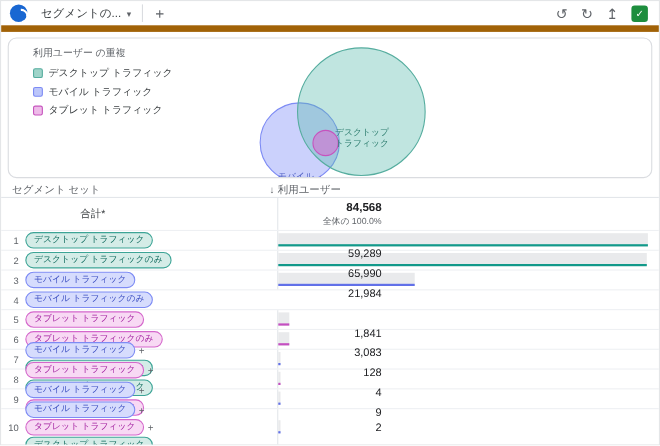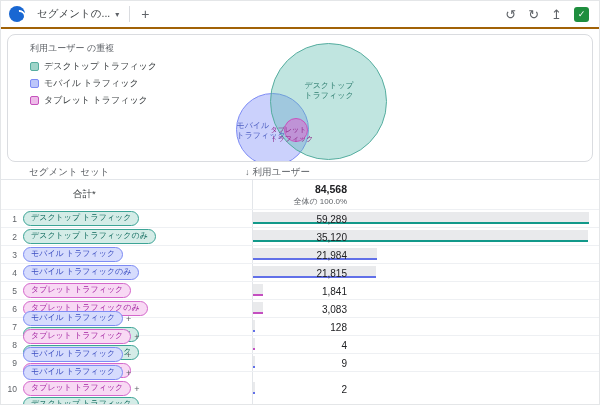--- a/index.html
+++ b/index.html
@@ -1,21 +1,21 @@
 <!DOCTYPE html>
 <html><head>
 <meta charset="utf-8">
 <style>
   *{margin:0;padding:0;box-sizing:border-box;}
   html,body{width:600px;height:405px;background:#fff;color:#202124;
     font-family:"Liberation Sans","DejaVu Sans",sans-serif;overflow:hidden;}
   .app{width:600px;height:405px;border:1px solid #e4e6e8;overflow:hidden;background:#fff;}
 
   
-  .topbar{height:28px;display:flex;align-items:center;padding:0 10px 0 8px;border-bottom:2px solid #a16207;}
+  .topbar{height:28px;display:flex;align-items:center;padding:0 10px 0 8px;border-bottom:6px solid #a16207;}
   .logo{width:16px;height:16px;border-radius:50%;background:#1967d2;position:relative;margin-right:7px;flex:0 0 auto;}
   .logo::after{content:"";position:absolute;left:3.5px;top:3.5px;width:9px;height:9px;border:2px solid #fff;
     border-radius:50%;border-bottom-color:transparent;border-left-color:transparent;transform:rotate(40deg);}
   .tab{display:flex;align-items:center;gap:5px;font-size:10.5px;color:#3c4043;padding:0 5px;height:100%;cursor:pointer;}
   .caret{font-size:8px;color:#5f6368;}
   .vdiv{width:1px;height:16px;background:#dadce0;margin:0 5px;}
   .addtab{font-size:14px;color:#5f6368;background:none;border:none;width:20px;height:20px;line-height:18px;text-align:center;border-radius:50%;cursor:pointer;}
   .tspacer{flex:1;}
   .actions{display:flex;align-items:center;gap:12px;}
   .act{font-size:13px;color:#5f6368;cursor:pointer;line-height:1;background:none;border:none;}
@@ -26,47 +26,47 @@
   .venn-card{position:relative;margin:5px 6px 0;height:128px;border:1px solid #dadce0;border-radius:8px;background:#fff;overflow:hidden;}
   .legend{position:absolute;left:22px;top:7px;z-index:6;}
   .legend-title{font-size:9px;color:#5f6368;margin-bottom:5px;}
   .legend-item{display:flex;align-items:center;gap:5px;font-size:9px;color:#3c4043;margin-bottom:4px;}
   .swatch{width:9px;height:9px;border-radius:2px;border:1px solid;flex:0 0 auto;}
   .venn{position:absolute;inset:0;}
   .circle{position:absolute;border-radius:50%;}
   .circle.teal{background:rgba(90,186,173,.38);border:1.5px solid #56ad9f;z-index:2;}
   .circle.blue{background:rgba(131,146,248,.42);border:1.5px solid #7d8bf4;z-index:1;}
   .circle.pink{background:rgba(216,104,208,.55);border:1.5px solid #c653bd;z-index:3;}
-  .vlabel{position:absolute;transform:translateX(-50%);text-align:left;font-size:8px;line-height:1.25;z-index:4;}
+  .vlabel{position:absolute;transform:translateX(-50%);text-align:right;font-size:8px;line-height:1.25;z-index:4;margin-top:35px;}
   .vlabel.teal{color:#2d7d6f;}
   .vlabel.blue{color:#4d5ec1;}
   .vlabel.pink{color:#8c2386;font-size:7px;}
 
   
   .table{margin-top:3px;font-size:10px;}
   .thead{display:flex;height:15px;align-items:center;color:#5f6368;font-size:9.5px;border-bottom:1px solid #e3e6ea;}
-  .th1{width:238px;padding-left:28px;}
+  .th1{width:238px;padding-left:10px;}
   .th2{flex:1;padding-left:6px;display:flex;gap:3px;align-items:center;}
   .sorticon{font-size:9px;}
   .trow{display:flex;height:18px;border-bottom:1px solid #eef0f3;}
   .trow.tall{height:34px;}
   .c1{width:238px;display:flex;align-items:center;}
   .rownum{width:16px;text-align:right;color:#5f6368;font-size:8.5px;flex:0 0 auto;}
   .chips{flex:1;display:flex;flex-wrap:wrap;align-items:center;gap:1px 2px;padding:1px 2px 1px 6px;}
   .chip{border-radius:8px;font-size:8px;padding:1px 7px;white-space:nowrap;border:1px solid;line-height:1.35;cursor:pointer;}
   .chip.teal{background:#d4ece7;border-color:#3da496;color:#0f6a5d;}
   .chip.blue{background:#d6dcfd;border-color:#7d8bf4;color:#3a4cc0;}
   .chip.pink{background:#f8d9f4;border-color:#d467cb;color:#a322a0;}
   .plus{font-size:9px;color:#5f6368;margin:0 1px;}
   .c2{flex:1;position:relative;border-left:1px solid #e3e6ea;margin-left:13px;}
   .bar{position:absolute;left:0;top:2px;height:12px;background:#e9eaec;border-bottom:2px solid #bbb;}
   .bar.teal{border-bottom-color:#12998a;}
   .bar.blue{border-bottom-color:#6170e8;}
   .bar.pink{border-bottom-color:#c44fc0;}
-  .num{position:absolute;left:0;top:0;width:94px;height:18px;display:flex;align-items:center;justify-content:flex-end;z-index:2;font-size:10px;}
+  .num{position:absolute;left:0;top:12px;width:94px;height:18px;display:flex;align-items:center;justify-content:flex-end;z-index:2;font-size:10px;}
   .tall .num{top:8px;}
   .tall .bar{top:10px;}
   .trow.total{height:30px;justify-content:flex-end;}
   .total .c1{padding-left:72px;font-size:9.5px;color:#3c4043;}
   .totbox{position:absolute;left:0;top:3px;width:94px;text-align:right;}
   .totval{font-weight:bold;font-size:10.5px;color:#202124;}
   .totshare{font-size:8px;color:#5f6368;margin-top:1px;}
 </style>
 </head>
 <body>
@@ -159,21 +159,21 @@
         </div>
         <div class="trow">
           <div class="c1">
             <span class="rownum">2</span>
             <div class="chips">
               <span class="chip teal">デスクトップ トラフィックのみ</span>
             </div>
           </div>
           <div class="c2">
             <div class="bar teal" style="width: 96.7889%;"></div>
-            <div class="num">35,120</div>
+            <div class="num">65,990</div>
           </div>
         </div>
         <div class="trow">
           <div class="c1">
             <span class="rownum">3</span>
             <div class="chips">
               <span class="chip blue">モバイル トラフィック</span>
             </div>
           </div>
           <div class="c2">
@@ -181,24 +181,20 @@
             <div class="num">21,984</div>
           </div>
         </div>
         <div class="trow">
           <div class="c1">
             <span class="rownum">4</span>
             <div class="chips">
               <span class="chip blue">モバイル トラフィックのみ</span>
             </div>
           </div>
-          <div class="c2">
-            <div class="bar blue" style="width: 35.6905%;"></div>
-            <div class="num">21,815</div>
-          </div>
         </div>
         <div class="trow">
           <div class="c1">
             <span class="rownum">5</span>
             <div class="chips">
               <span class="chip pink">タブレット トラフィック</span>
             </div>
           </div>
           <div class="c2">
             <div class="bar pink" style="width: 3.01198%;"></div>

